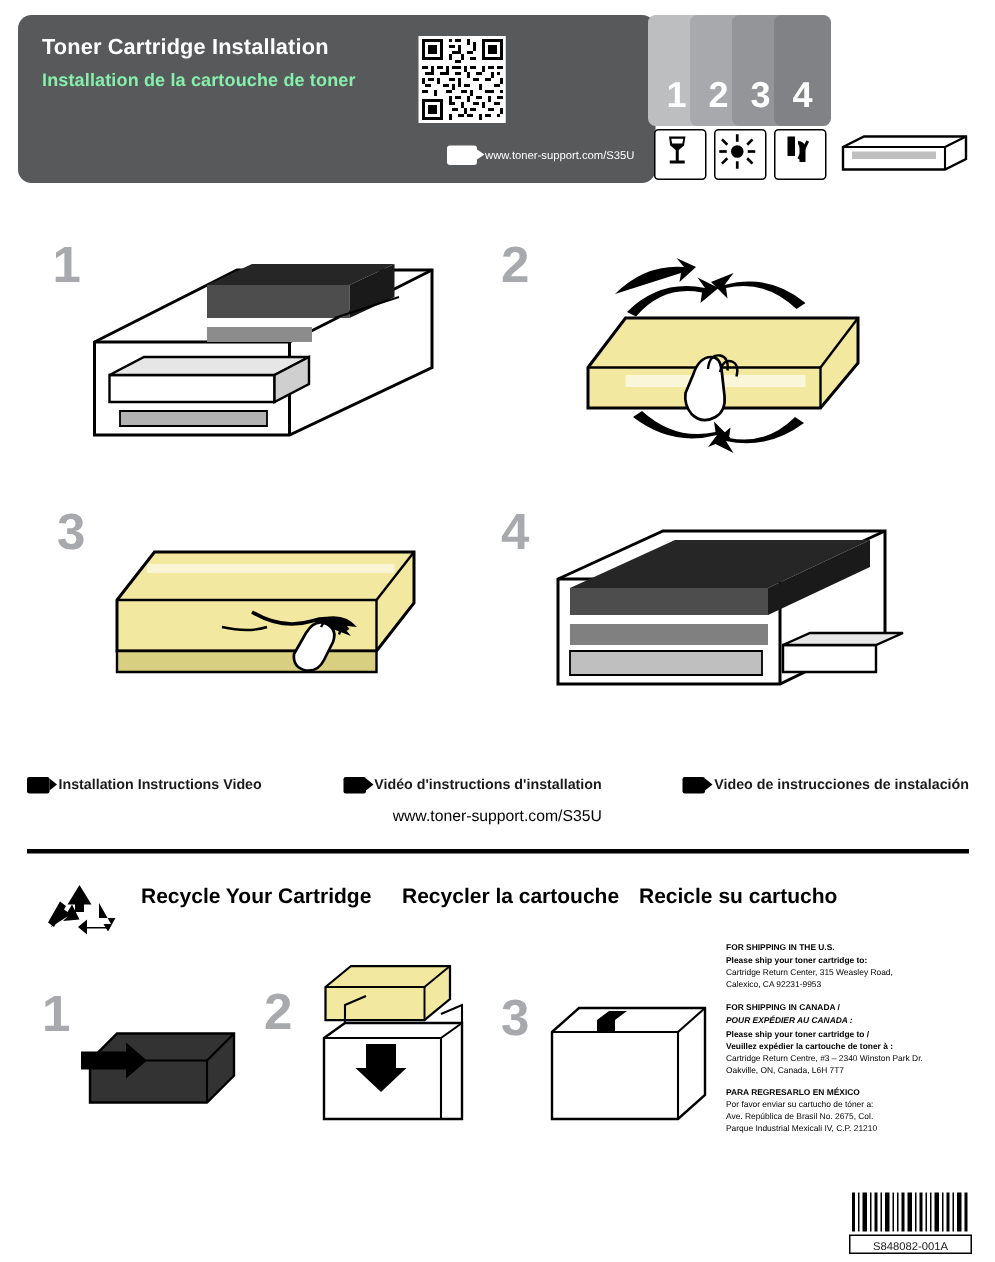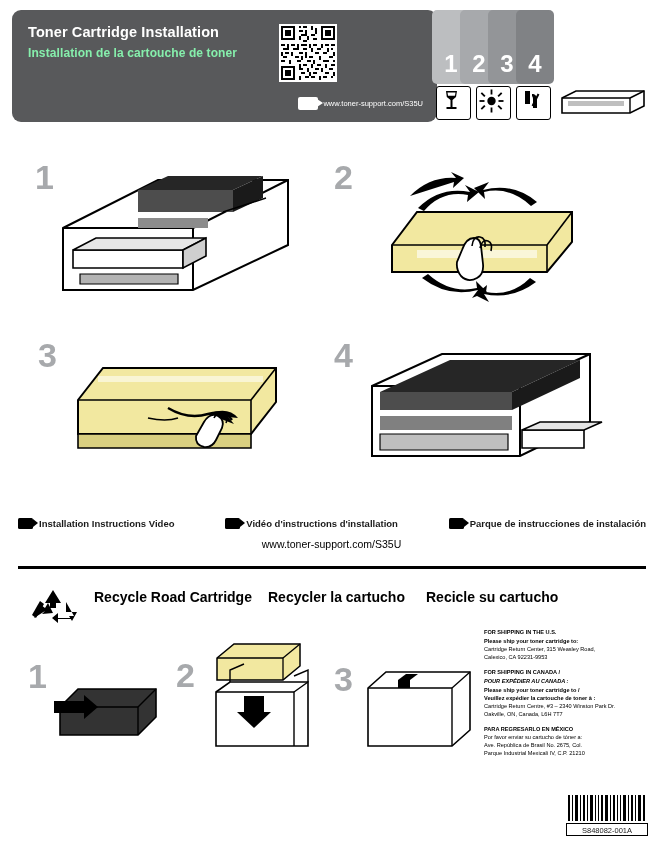--- a/index.html
+++ b/index.html
@@ -342,40 +342,40 @@
     <div class="vitem">
       <span class="cam"></span>
       <span>Installation Instructions Video</span>
     </div>
     <div class="vitem">
       <span class="cam"></span>
       <span>Vidéo d'instructions d'installation</span>
     </div>
     <div class="vitem">
       <span class="cam"></span>
-      <span>Parque de instrucciones de instalación</span>
+      <span>Video de instrucciones de instalación</span>
     </div>
   </div>
 
   <div class="vurl">www.toner-support.com/S35U</div>
 
   <div class="rule"></div>
 
   <div class="recycle-head">
     <svg width="52" height="36" viewBox="0 0 52 36" style="position:absolute;left:0;top:0;">
       <g fill="#000">
         <path d="M25 2 L33 15 L28 15 L28 20 L22 20 L22 15 L17 15 Z"></path>
         <path d="M6 30 L13 17 L17 20 L20 15 L25 25 L14 26 L17 23 Z"></path>
         <path d="M45 30 L30 30 L30 25 L24 30 L30 35 L30 31 L45 31 Z"></path>
         <path d="M4 27 L12 13 L16 16 L8 30 Z"></path>
         <path d="M38 14 L46 28 L41 28 L44 33 L49 24 L38 24 Z"></path>
       </g>
     </svg>
-    <div class="recycle-title rt1">Recycle Road Cartridge</div>
-    <div class="recycle-title rt2">Recycler la cartucho</div>
+    <div class="recycle-title rt1">Recycle Your Cartridge</div>
+    <div class="recycle-title rt2">Recycler la cartouche</div>
     <div class="recycle-title rt3">Recicle su cartucho</div>
   </div>
 
   <div class="panel" style="left:20px;top:645px;width:150px;height:120px;">
     <div class="bignum" style="left:8px;top:14px;color:#a7a9ac;">1</div>
     <svg width="150" height="120" viewBox="0 0 150 120">
       <path d="M40 62 L58 44 L136 44 L136 72 L118 90 L40 90 Z" fill="#333" stroke="#000" stroke-width="1.6"></path>
       <path d="M40 62 L118 62 L118 90" fill="none" stroke="#000" stroke-width="1.4"></path>
       <path d="M118 62 L136 44" fill="none" stroke="#000" stroke-width="1.4"></path>
       <path d="M34 56 L64 56 L64 50 L78 62 L64 74 L64 68 L34 68 Z" fill="#000"></path>

